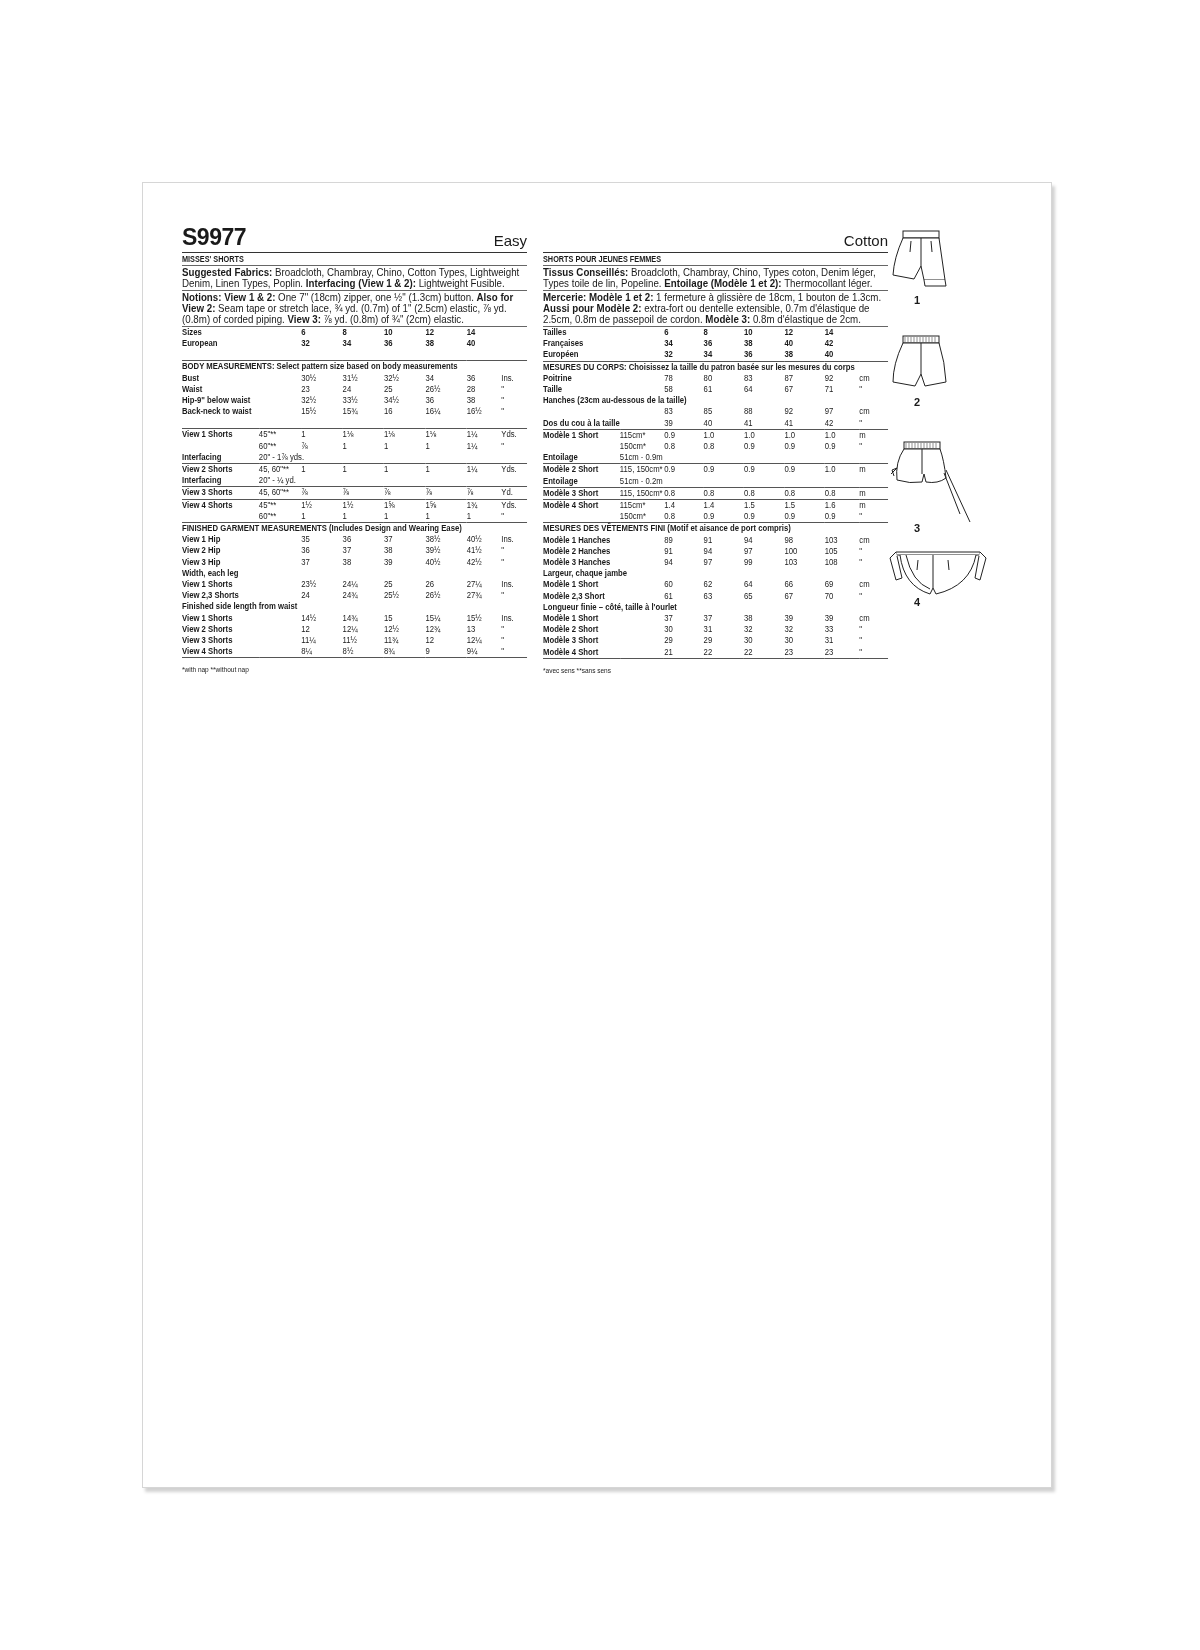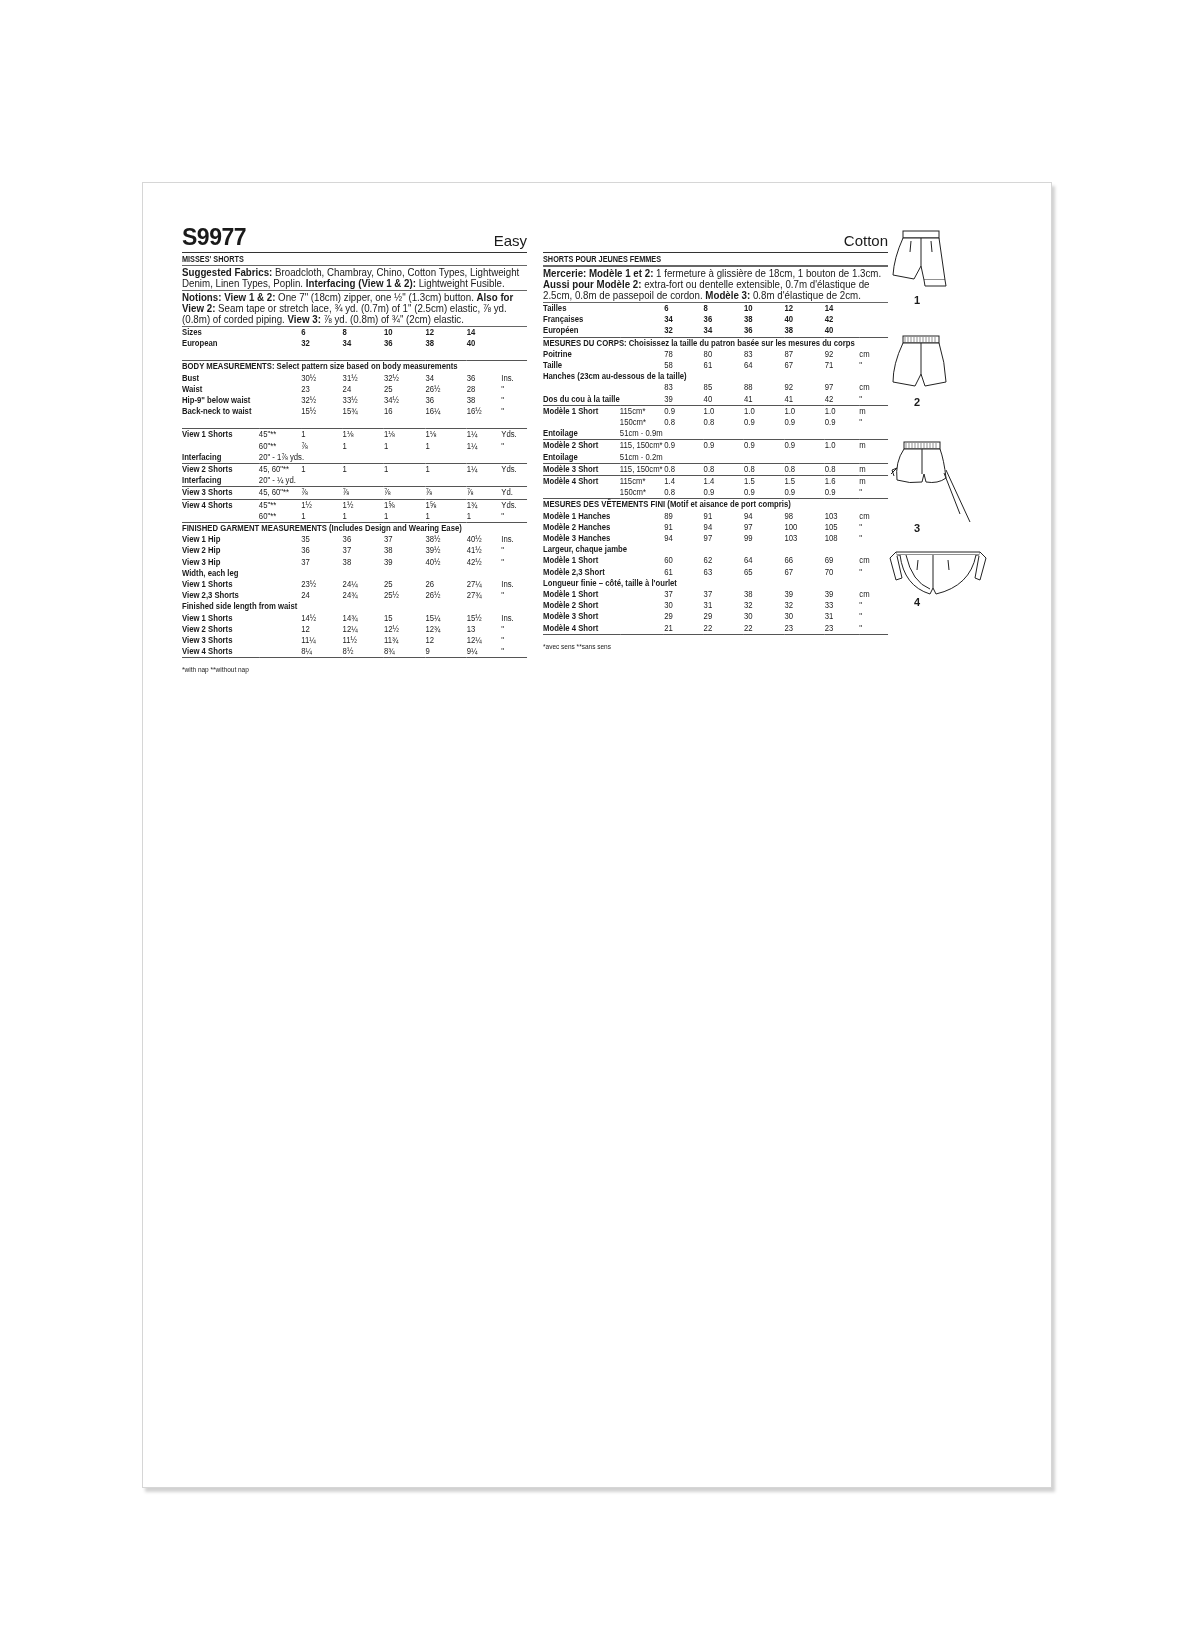--- a/index.html
+++ b/index.html
@@ -335,20 +335,23 @@
   </div>
   <div class="foot">*with nap   **without nap</div>
 </div>
 
 <div class="col col-fr">
   <div class="level">Cotton</div>
   <div class="head">
     <div class="hr-thick"></div>
     <div class="title">SHORTS POUR JEUNES FEMMES</div>
     <div class="hr-thin"></div>
+    <div class="para">
+        <span class="narrow"><b>Tissus Conseillés:</b><span> Broadcloth, Chambray, Chino, Types coton, Denim léger, Types toile de lin, Popeline. </span><b>Entoilage (Modèle 1 et 2):</b><span> Thermocollant léger.</span></span>
+      </div>
     <div class="hr-thin"></div>
     <div class="para">
         <span class="narrow"><b>Mercerie: Modèle 1 et 2:</b><span> 1 fermeture à glissière de 18cm, 1 bouton de 1.3cm. </span><b>Aussi pour Modèle 2:</b><span> extra-fort ou dentelle extensible, 0.7m d'élastique de 2.5cm, 0.8m de passepoil de cordon. </span><b>Modèle 3:</b><span> 0.8m d'élastique de 2cm.</span></span>
       </div>
     <div class="hr-thin"></div>
   </div>
   <div class="tbl-wrap">
     <table id="fr-table">
       <colgroup>
           <col style="width:78px">

